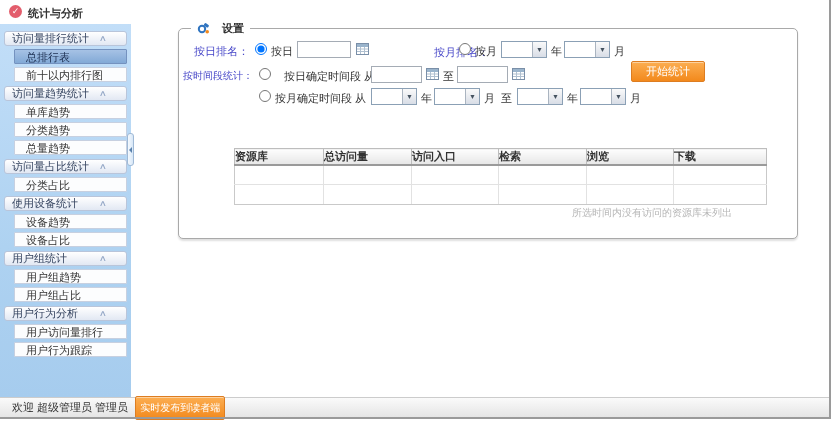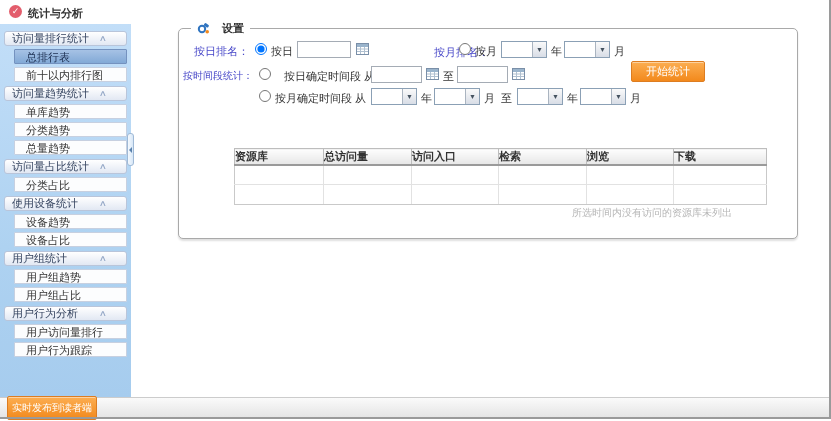--- a/index.html
+++ b/index.html
@@ -237,18 +237,19 @@
           <td></td>
           <td></td>
           <td></td>
         </tr>
       </tbody>
     </table>
     <div class="empty-note">所选时间内没有访问的资源库未列出</div>
   </div>
 
   <div class="statusbar">
+    <span class="welcome">欢迎  超级管理员 管理员</span>
     <button class="orange-btn publish-btn">实时发布到读者端</button>
   </div>
 
   <div class="right-edge"></div>
   <div class="bottom-edge"></div>
 </div>
 
 </body></html>

